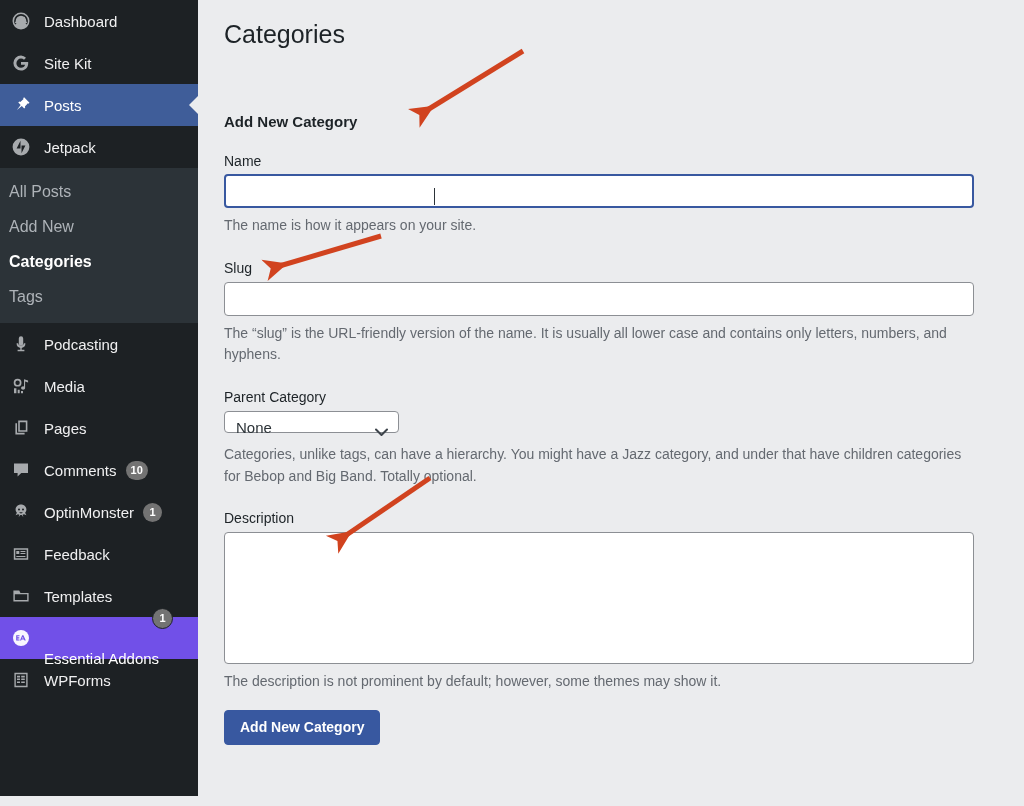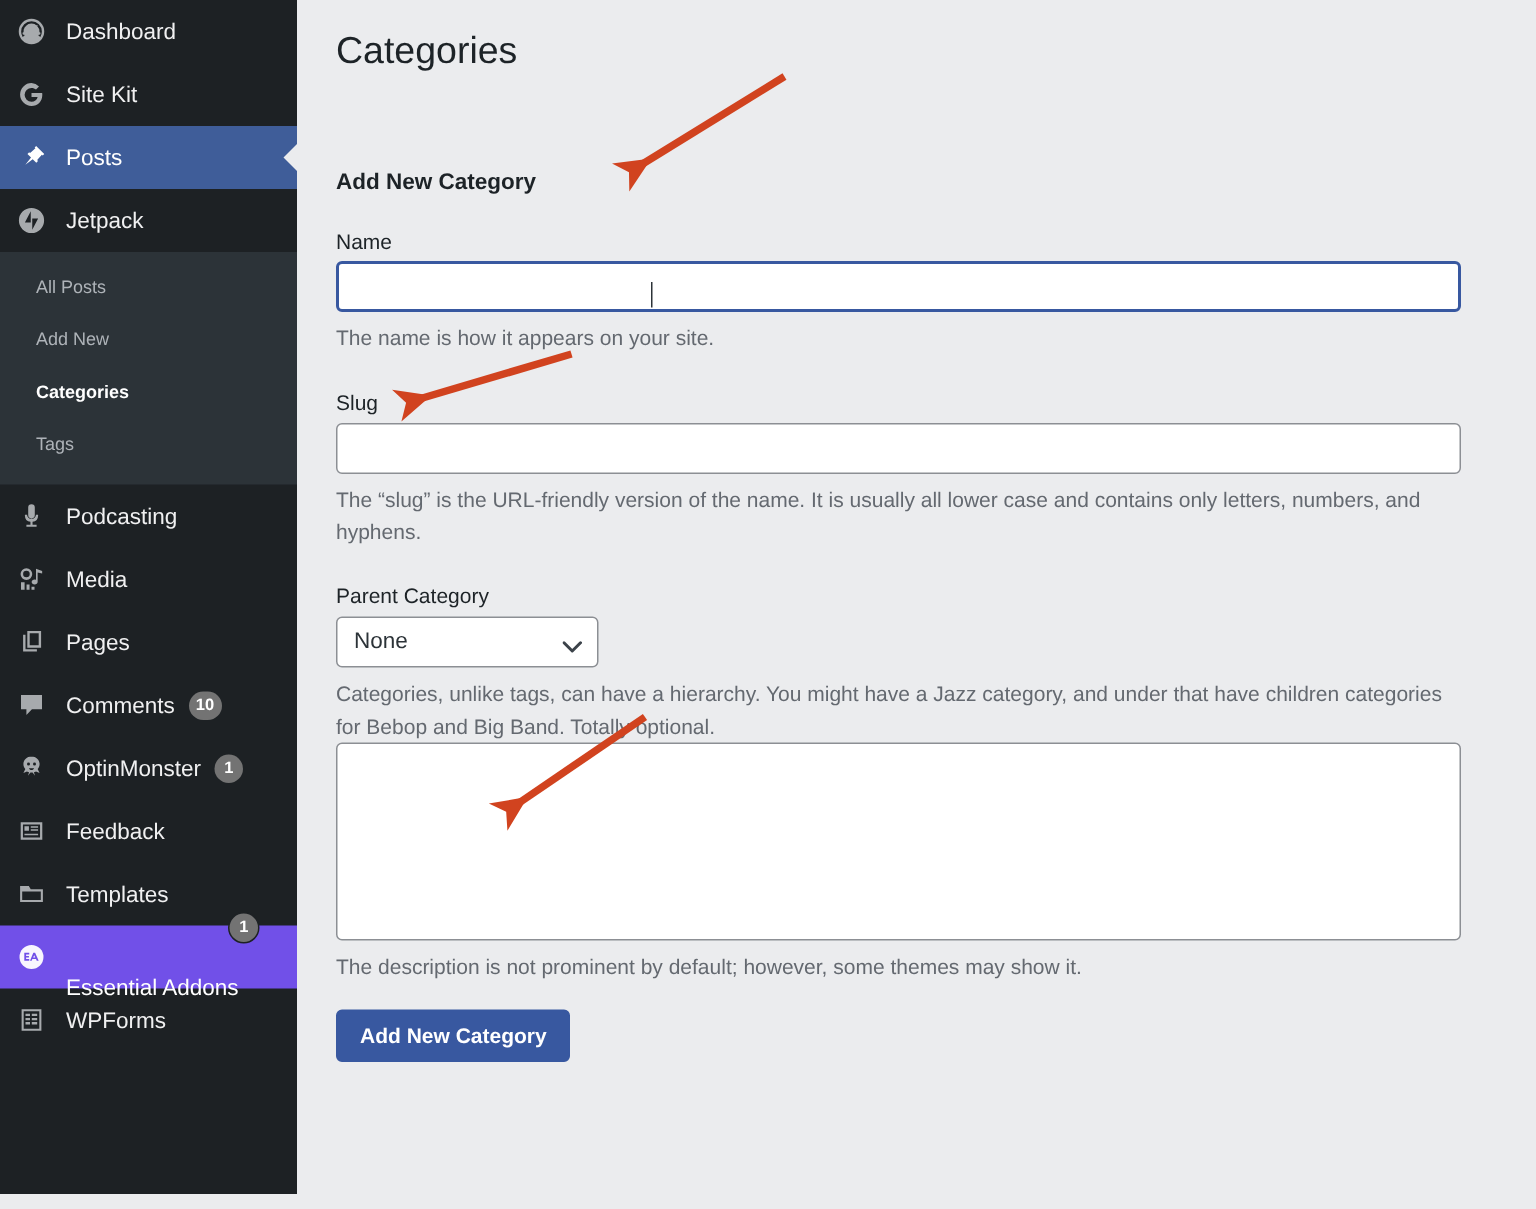--- a/index.html
+++ b/index.html
@@ -65,22 +65,22 @@
 
   
   #submenu {
     background: #2c3338;
     padding: 6px 0 9px 0;
   }
   .submenu-item {
     display: block;
     height: 35px;
     line-height: 35px;
-    padding-left: 24px;
-    font-size: 12px;
+    padding-left: 9px;
+    font-size: 16px;
     color: #aeb3b8;
   }
   .submenu-item.current { color: #ffffff; font-weight: bold; }
 
   
   .badge {
     display: inline-flex;
     align-items: center; justify-content: center;
     min-width: 19px; height: 19px;
     padding: 0 5px;
@@ -158,21 +158,21 @@
     color: #646970;
     margin-top: 7px;
     max-width: 755px;
   }
   .select-wrap {
     position: relative;
     display: inline-block;
     width: 175px;
   }
   .select-box {
-    width: 175px; height: 34px;
+    width: 175px; height: 22px;
     background: #ffffff;
     border: 1px solid #8c8f94;
     border-radius: 4px;
     padding: 0 44px 0 11px;
     font-family: "Liberation Sans", sans-serif;
     font-size: 15px;
     color: #2c3338;
     line-height: 32px;
   }
   .select-chevron {
@@ -378,20 +378,21 @@
       <div class="select-box">None</div>
       <span class="select-chevron">
         <svg width="13" height="9" viewBox="0 0 13 9" fill="none" stroke="currentColor" stroke-width="2" stroke-linecap="round" stroke-linejoin="round">
           <path d="M1 1.5L6.5 7 12 1.5"></path>
         </svg>
       </span>
     </div>
     <p class="field-help">Categories, unlike tags, can have a hierarchy. You might have a Jazz category, and under that have children categories for Bebop and Big Band. Totally optional.</p>
 
     
+    <label class="field-label">Description</label>
     <textarea class="textarea-box" style=""></textarea>
     
     <p class="field-help">The description is not prominent by default; however, some themes may show it.</p>
 
     <button id="submit-btn">Add New Category</button>
 
   </main>
 
   <svg id="annotations" viewBox="0 0 1024 806">
     <defs>

